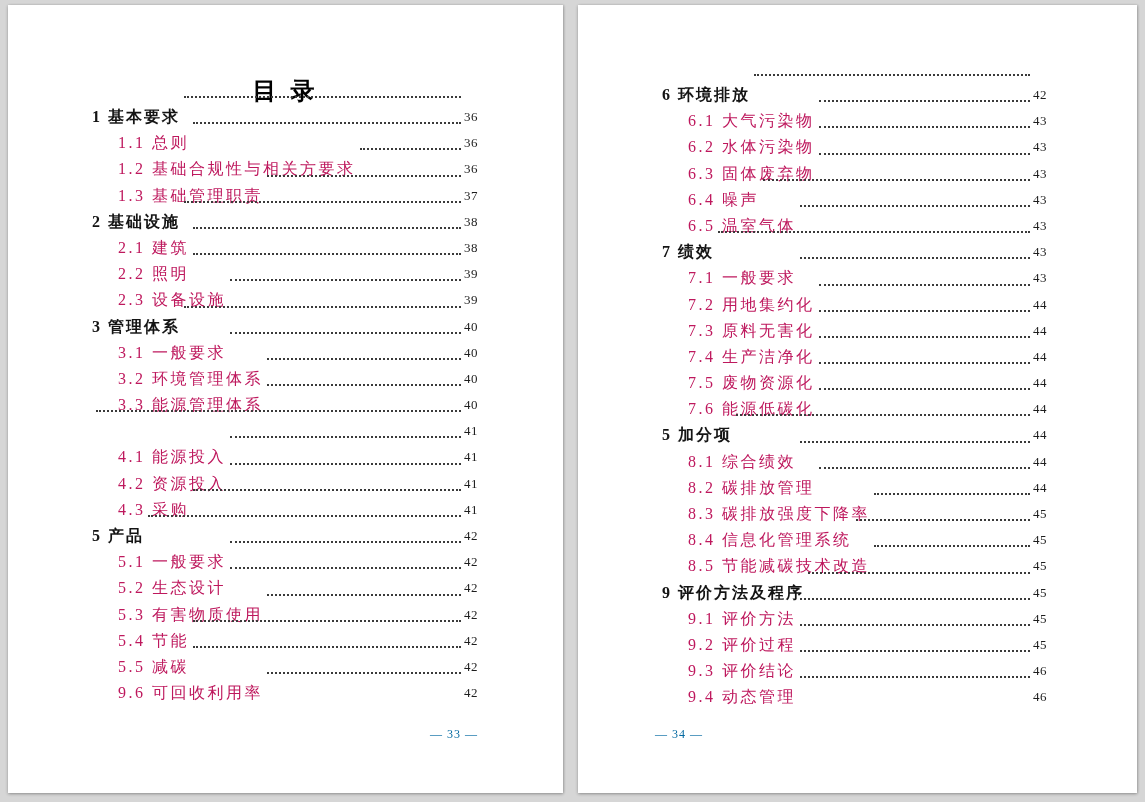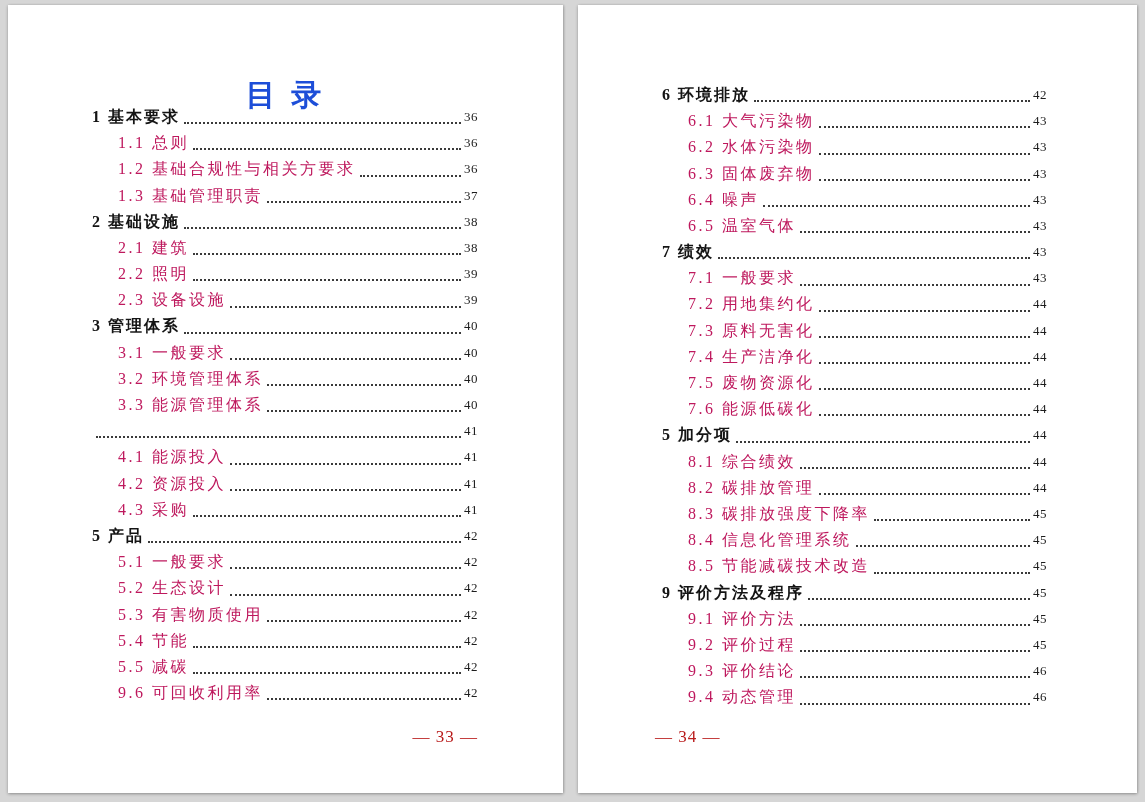--- a/index.html
+++ b/index.html
@@ -30,33 +30,33 @@
   .page-left  .content { width: 386px; }
   .page-right .content { width: 385px; }
 
   .toc-title {
     margin: 0;
     position: absolute;
     top: 70px;
     left: 0;
     width: 100%;
     text-align: center;
-    font-size: 30px;
+    font-size: 24px;
     font-weight: bold;
     letter-spacing: 4px;
-    color: #1d4ed8;
+    color: #000000;
   }
 
   .toc-list { position: absolute; left: 0; width: 100%; }
   .page-left  .toc-list { top: 99px; }
   .page-right .toc-list { top: 77px; }
 
   .toc-row {
     display: flex;
-    align-items: flex-end;
+    align-items: flex-start;
     height: 26.2px;
     font-size: 16px;
     line-height: 26.2px;
     white-space: nowrap;
   }
   .toc-row.level-1 .toc-label { font-weight: bold; letter-spacing: 2px; color: #141414; }
   .toc-row.level-2 { padding-left: 26px; }
   .toc-row.level-2 .toc-label { letter-spacing: 2.5px; color: #be185d; }
 
   .toc-leader { flex: 1 1 auto; position: relative; margin: 0 3px 0 4px; min-width: 12px; }
@@ -65,23 +65,23 @@
     position: absolute;
     left: 0; right: 0;
     bottom: 6px;
     border-bottom: 2px dotted #3a3a3a;
   }
   .toc-page { font-size: 13px; letter-spacing: 0.5px; color: #1d1d1d; }
 
   .page-footer {
     position: absolute;
     top: 722px;
-    font-size: 17px;
+    font-size: 12px;
     letter-spacing: 1px;
-    color: #b91c1c;
+    color: #0369a1;
   }
   .page-left  .page-footer { right: 85px; text-align: right; }
   .page-right .page-footer { left: 77px;  text-align: left; }
 </style>
 </head>
 <body>
 
 <div>
 
   <div class="page page-left">

